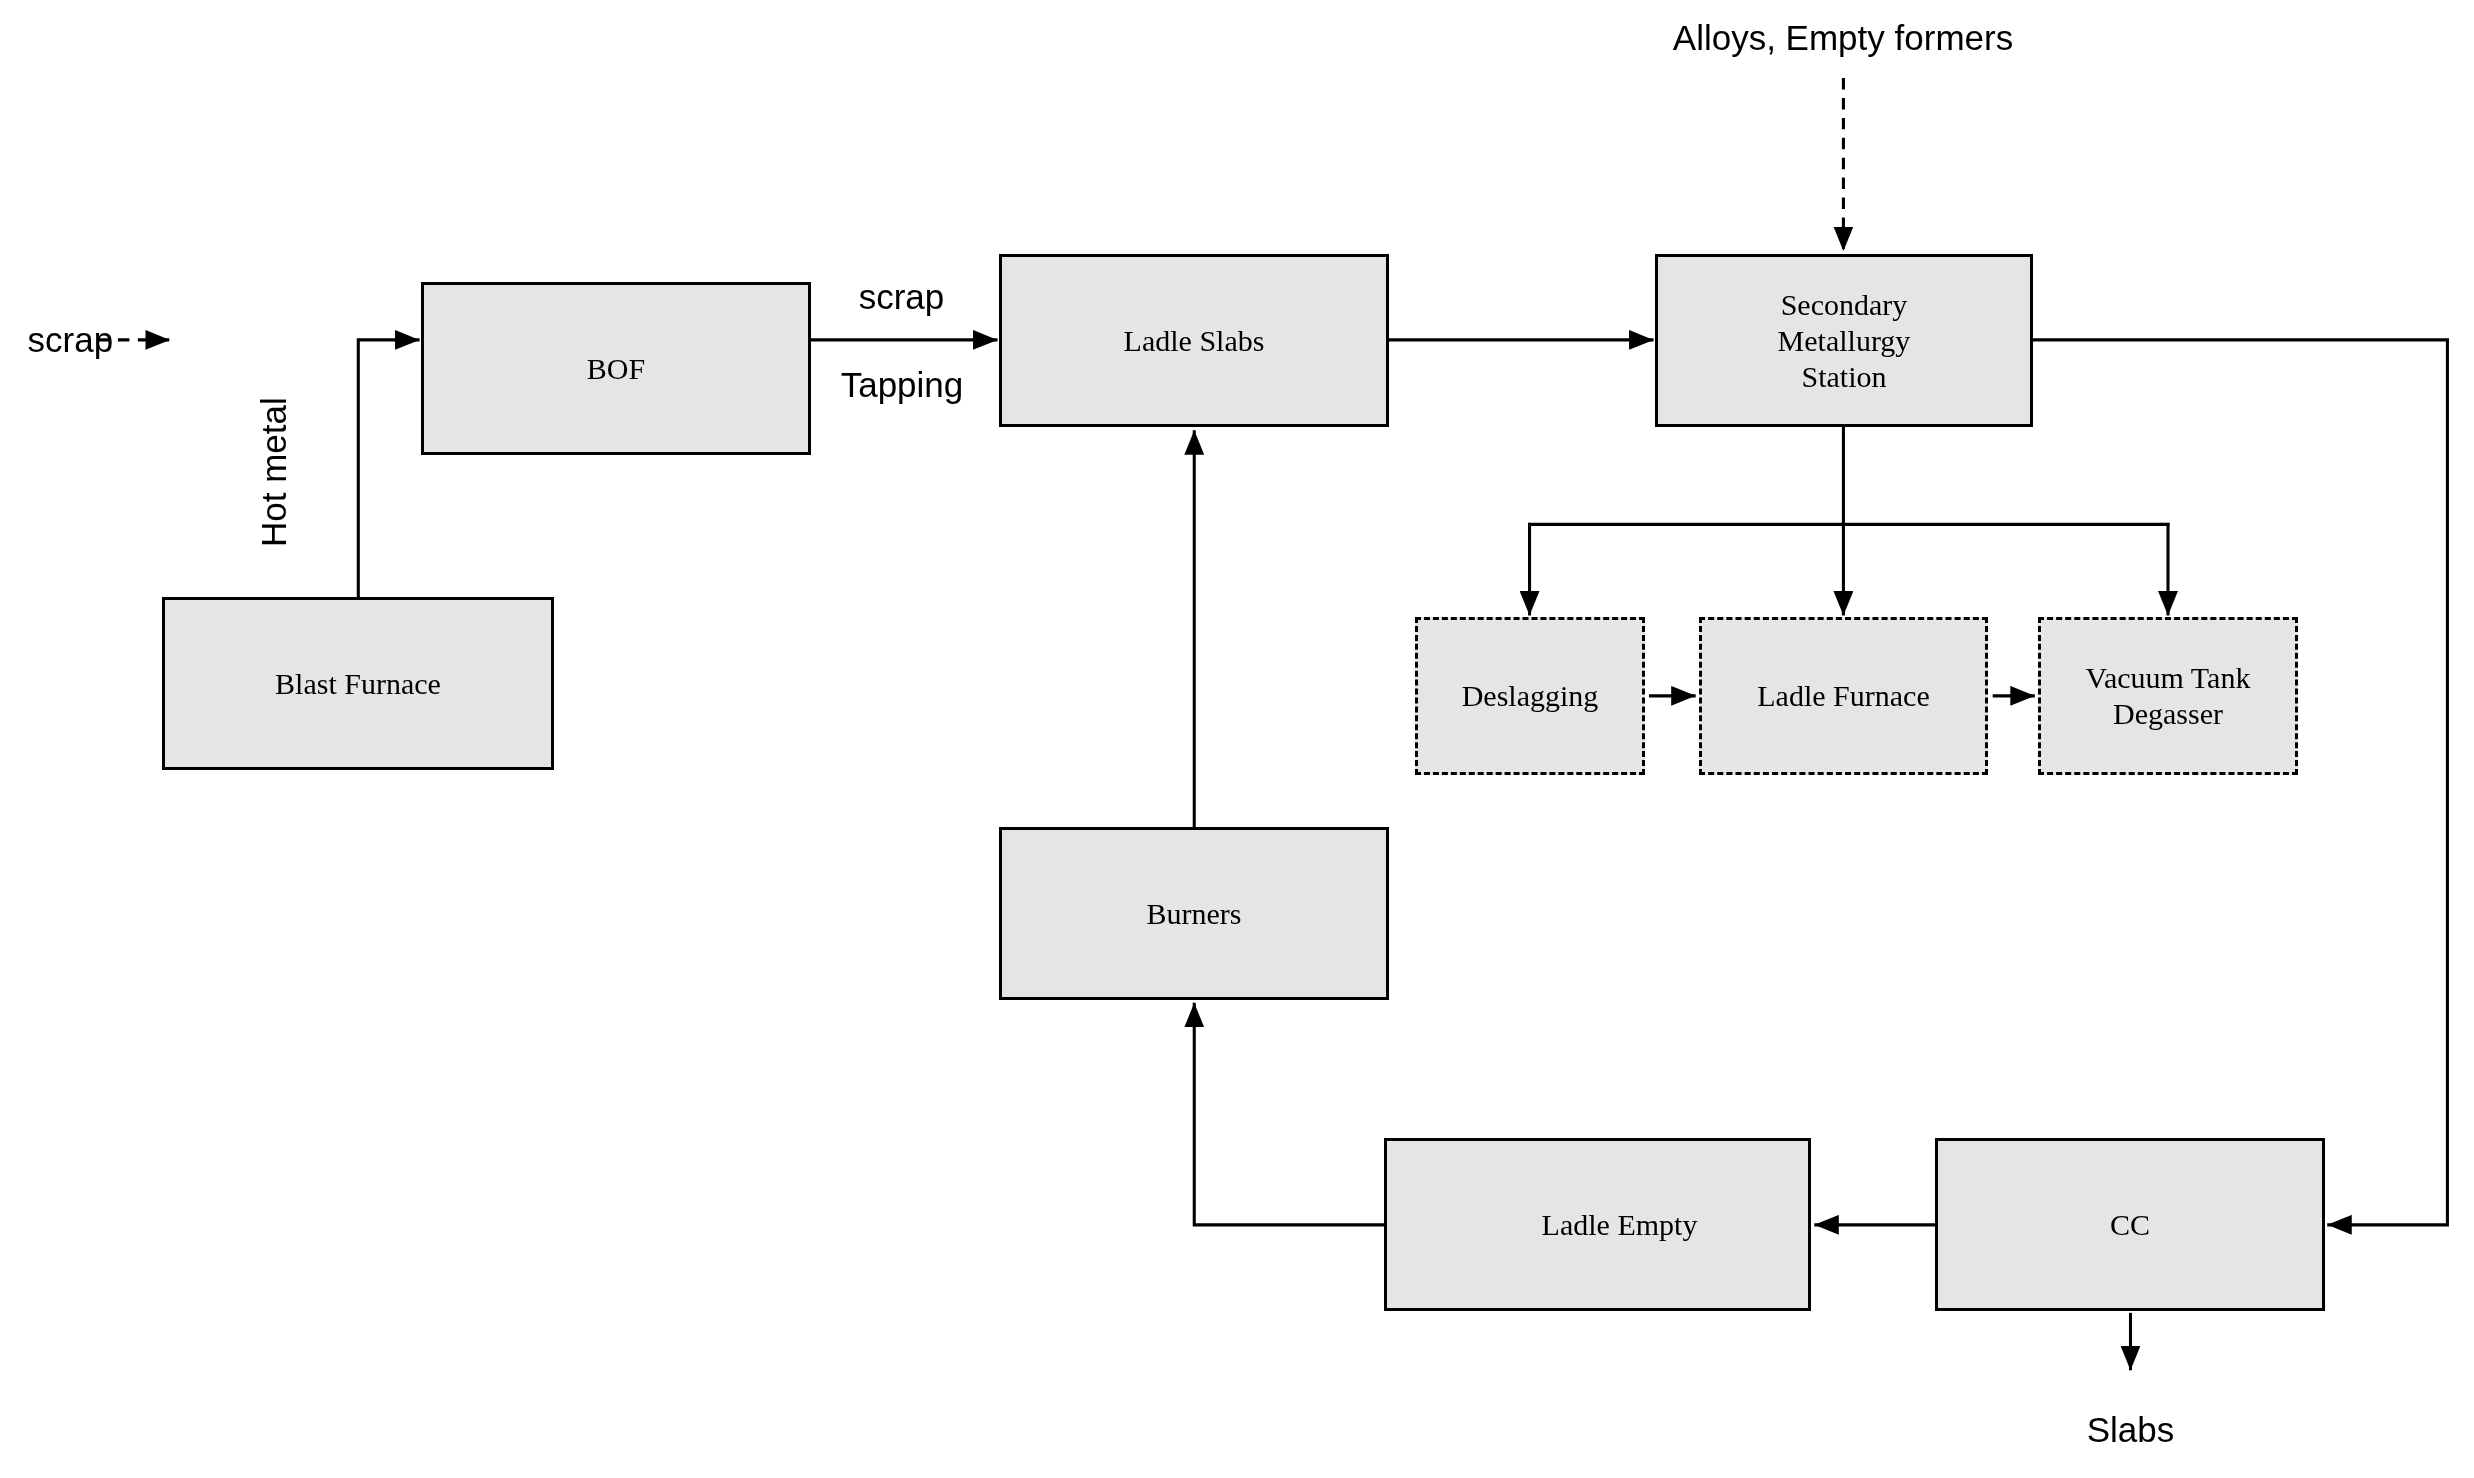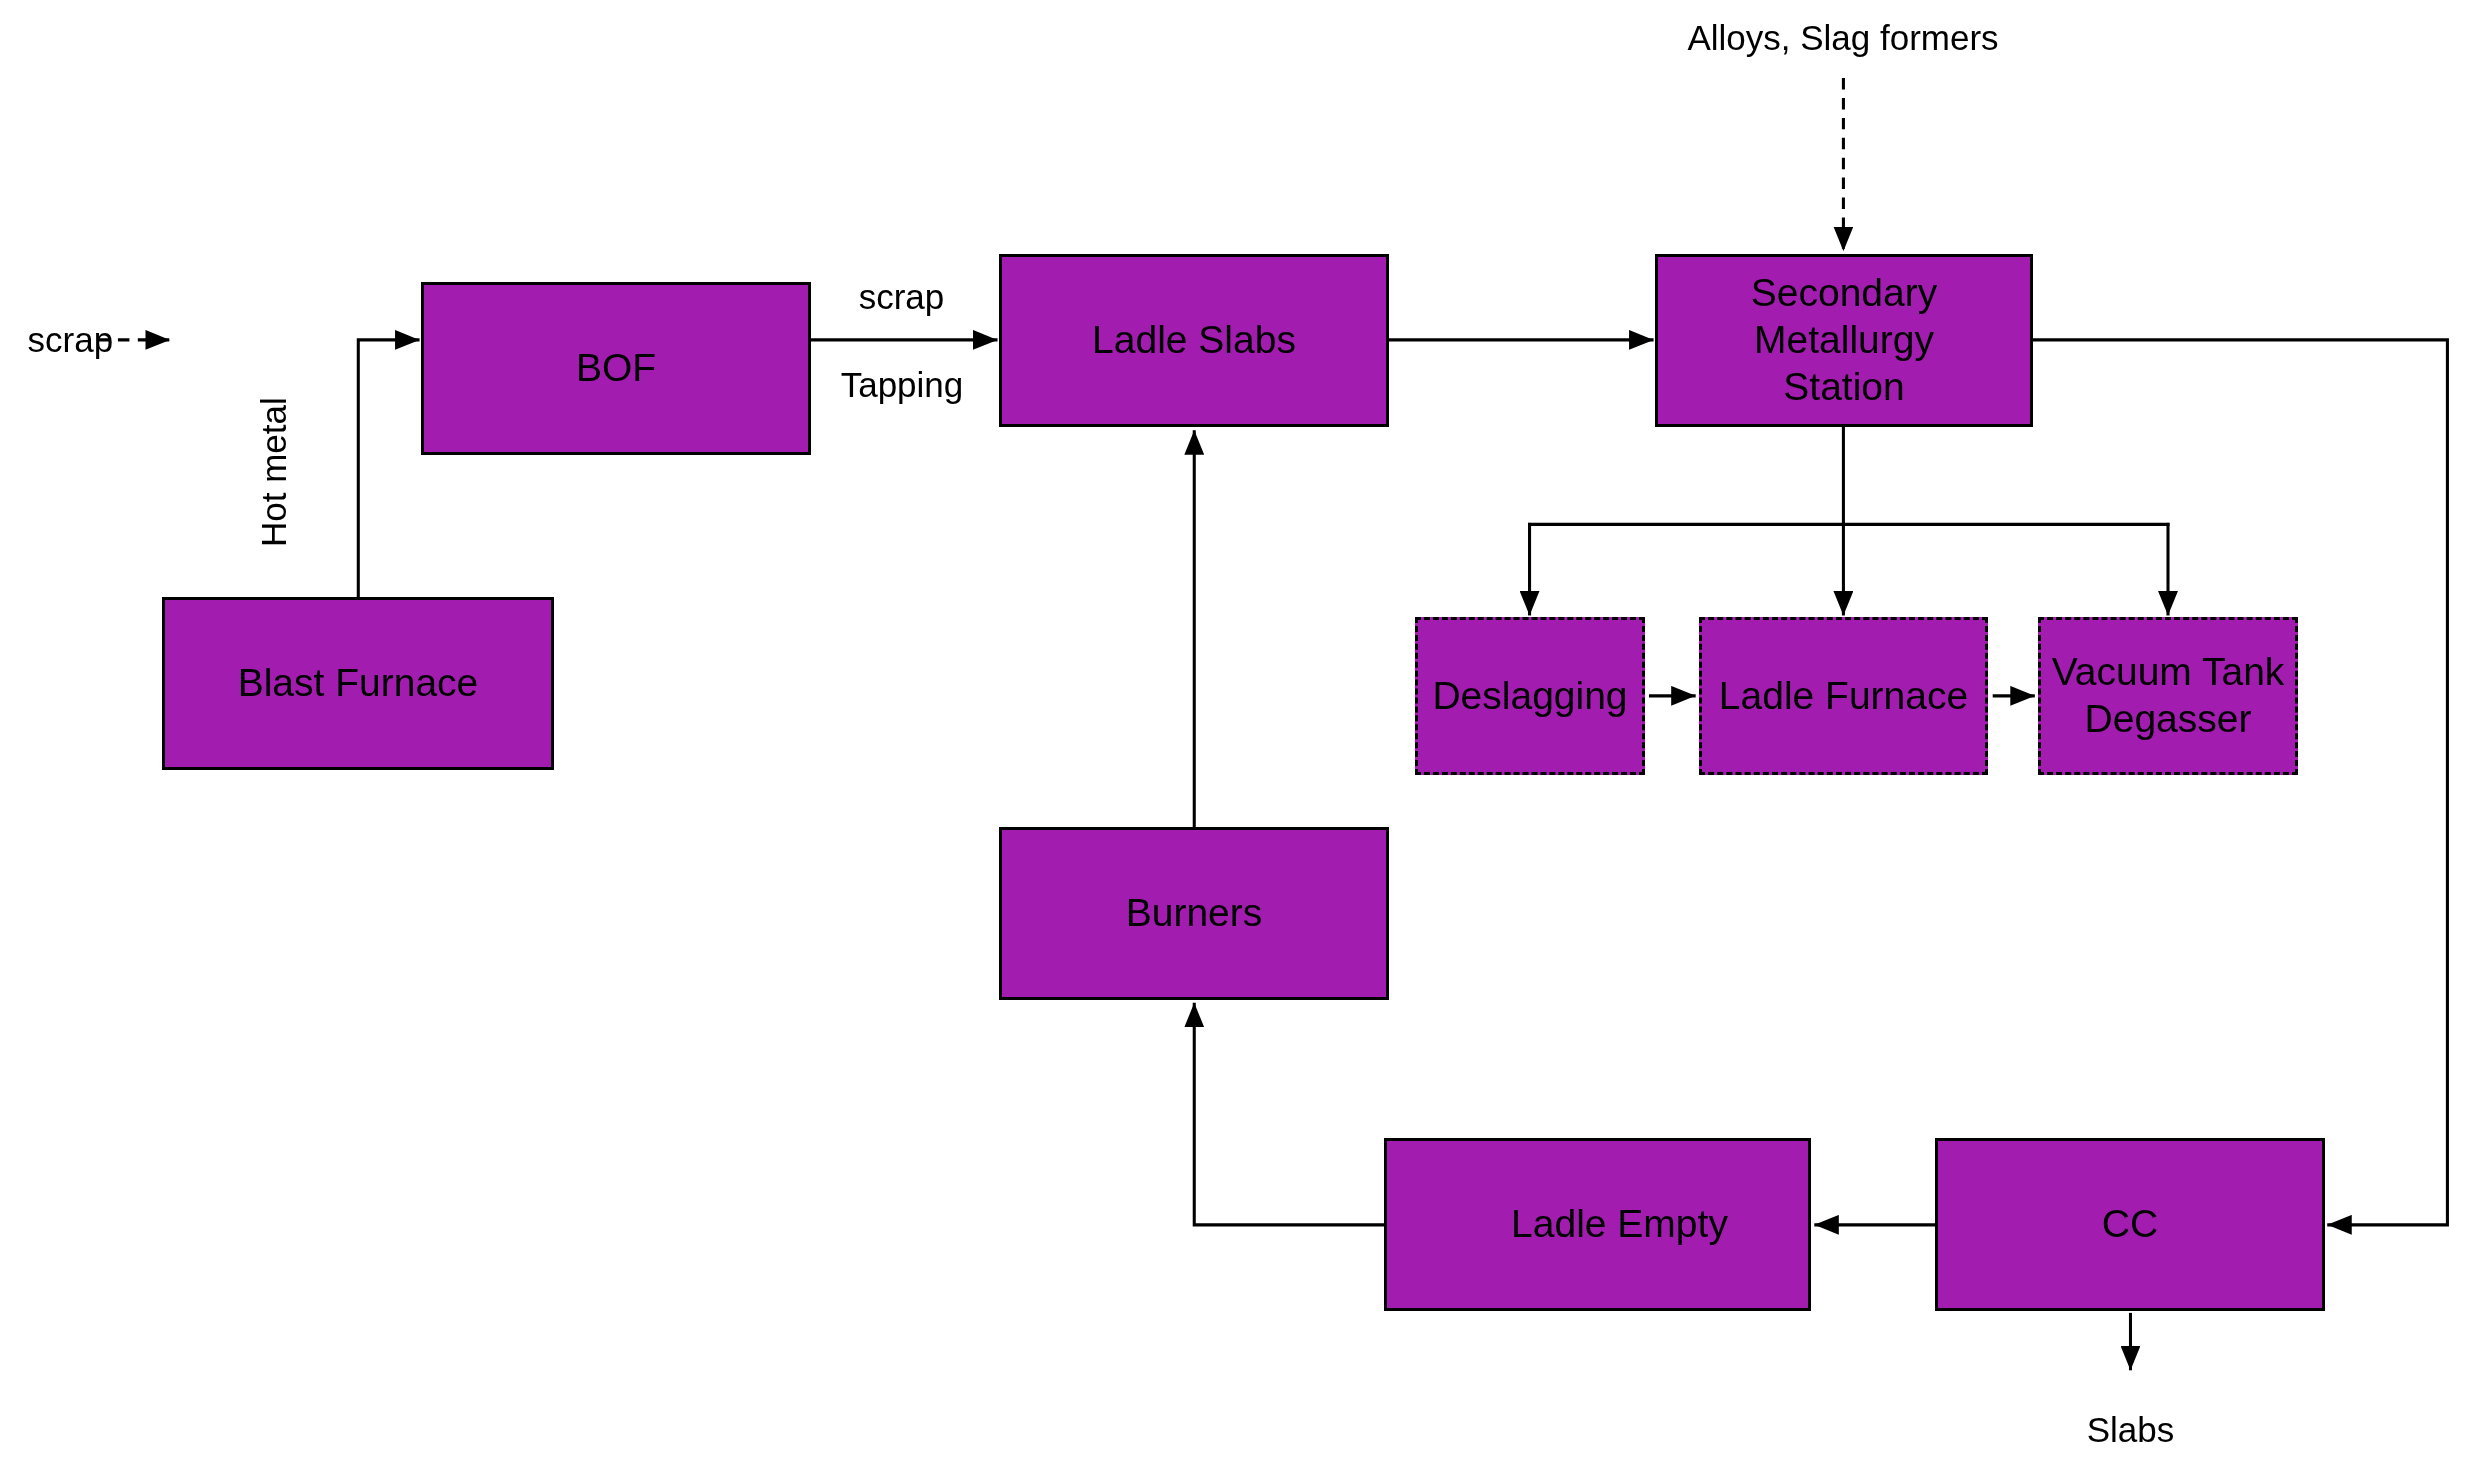--- a/index.html
+++ b/index.html
@@ -28,28 +28,29 @@
     stroke: #000000;
     stroke-width: 4;
   }
   .wire.dashed {
     stroke-dasharray: 15 11;
   }
   .node {
     position: absolute;
     box-sizing: border-box;
     border: 3.1px solid #000000;
-    background: #a21caf;
+    background: #e5e5e5;
     display: flex;
     align-items: center;
     justify-content: center;
     text-align: center;
-    font-size: 39px;
+    font-size: 30px;
     line-height: 1.2;
     white-space: pre-line;
+    font-family: Liberation Serif, serif;
   }
   .node.dashed {
     border-style: dashed;
   }
   .edge-label {
     position: absolute;
     font-size: 35px;
     line-height: 41px;
     text-align: center;
     white-space: nowrap;
@@ -124,17 +125,17 @@
   <div class="node" id="node-cc">CC</div>
   <div class="node dashed" id="node-deslagging">Deslagging</div>
   <div class="node dashed" id="node-ladle-furnace">Ladle Furnace</div>
   <div class="node dashed" id="node-vacuum">Vacuum Tank
 Degasser</div>
 
   <div class="edge-label left-align" id="label-scrap">scrap</div>
   <div class="edge-label rotated" id="label-hot-metal">Hot metal</div>
   <div class="edge-label" id="label-steel">scrap</div>
   <div class="edge-label" id="label-tapping">Tapping</div>
-  <div class="edge-label" id="label-alloys">Alloys, Slag formers</div>
+  <div class="edge-label" id="label-alloys">Alloys, Empty formers</div>
   <div class="edge-label" id="label-slabs">Slabs</div>
 
 </div>
 
 
 </body></html>

